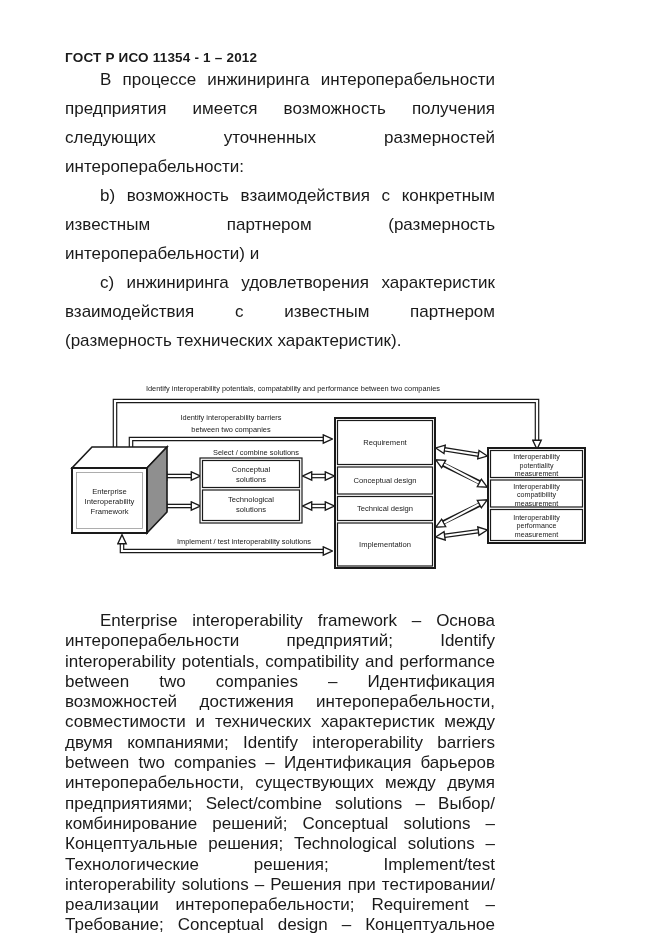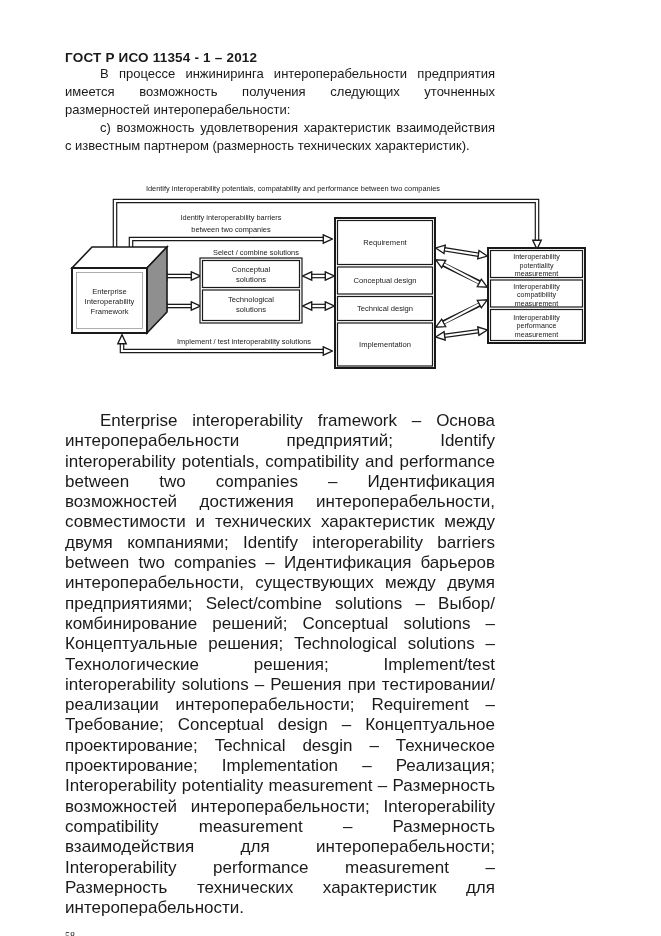--- a/index.html
+++ b/index.html
@@ -9,21 +9,21 @@
     color: #1a1a1a;
     overflow: hidden;
   }
   .page { padding: 33px 40px 0 65px; box-sizing: border-box; width: 535px; margin-top: 17px; }
   .doc-header {
     font-size: 13.5px; font-weight: bold; margin: 0;
     letter-spacing: 0.2px;
   }
   p.body-text {
     margin: 0; text-align: justify; text-indent: 35px;
-    font-size: 13px; line-height: 18px;
+    font-size: 17px; line-height: 29px;
   }
   .intro { margin-top: 24px; }
   .list-item { margin-top: 13px; }
   .figure { margin: 20px 0 0 -5px; width: 545px; }
   .caption {
     margin: 7px 0 0 0; text-align: justify; text-indent: 35px;
     font-size: 17px; line-height: 20.3px;
   }
   .page-number {
     font-family: "Liberation Serif", serif;
@@ -44,21 +44,22 @@
 </style>
 </head>
 <body>
 
 <div class="page">
 
   <h1 class="doc-header">ГОСТ Р ИСО 11354 - 1 – 2012</h1>
 
   <p class="body-text intro">В процессе инжиниринга интероперабельности предприятия имеется возможность получения следующих уточненных размерностей интероперабельности:</p>
 
-  <p class="body-text list-item">c) возможность  удовлетворения  характеристик  взаимодействия  с известным партнером (размерность технических характеристик).</p>
+  <p class="body-text list-item">b) возможность взаимодействия с конкретным известным партнером (размерность интероперабельности) и</p>
+  <p class="body-text list-item">c) инжиниринга  удовлетворения  характеристик  взаимодействия  с известным партнером (размерность технических характеристик).</p>
 
   <div class="figure">
     <svg width="545" height="225" viewBox="0 0 545 225">
       <defs>
         <marker id="ah" markerUnits="userSpaceOnUse" markerWidth="11" markerHeight="11" viewBox="0 0 12 12" refX="10.5" refY="6" orient="auto-start-reverse">
           <path d="M1,1.4 L10.8,6 L1,10.6 Z" fill="#ffffff" stroke="#1a1a1a" stroke-width="1.5"></path>
         </marker>
       </defs>
 
       <g>

